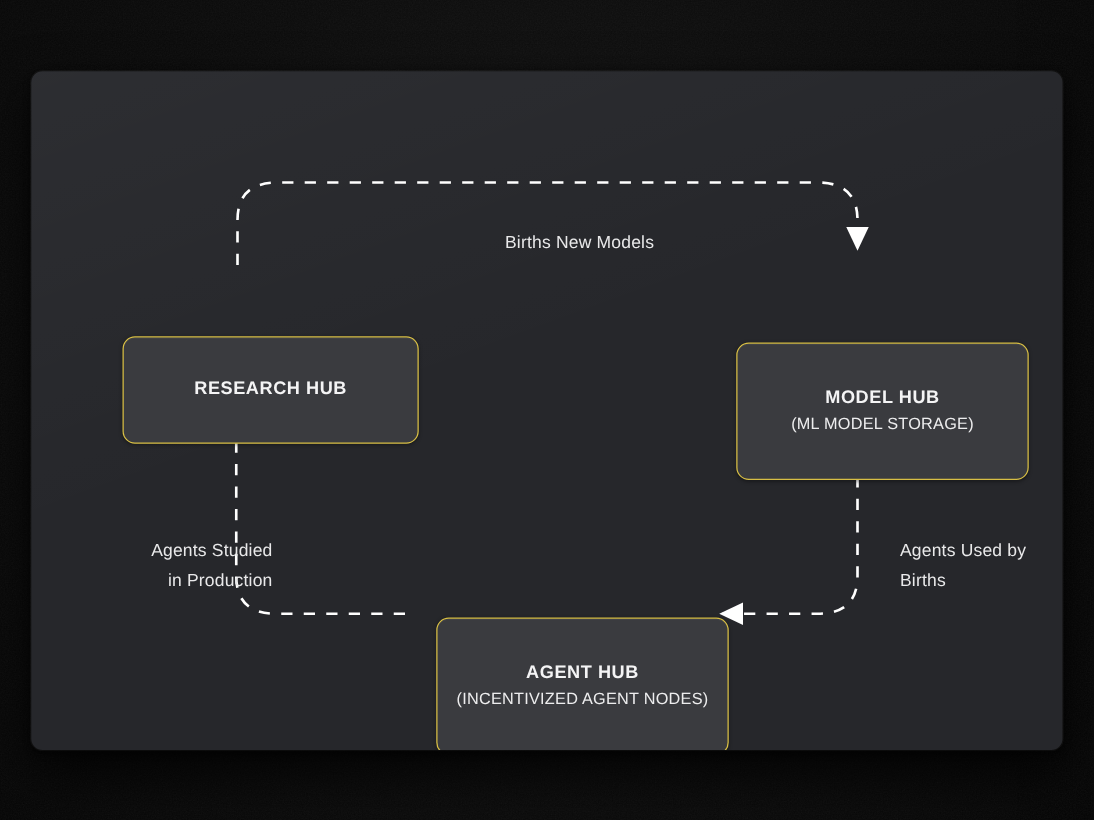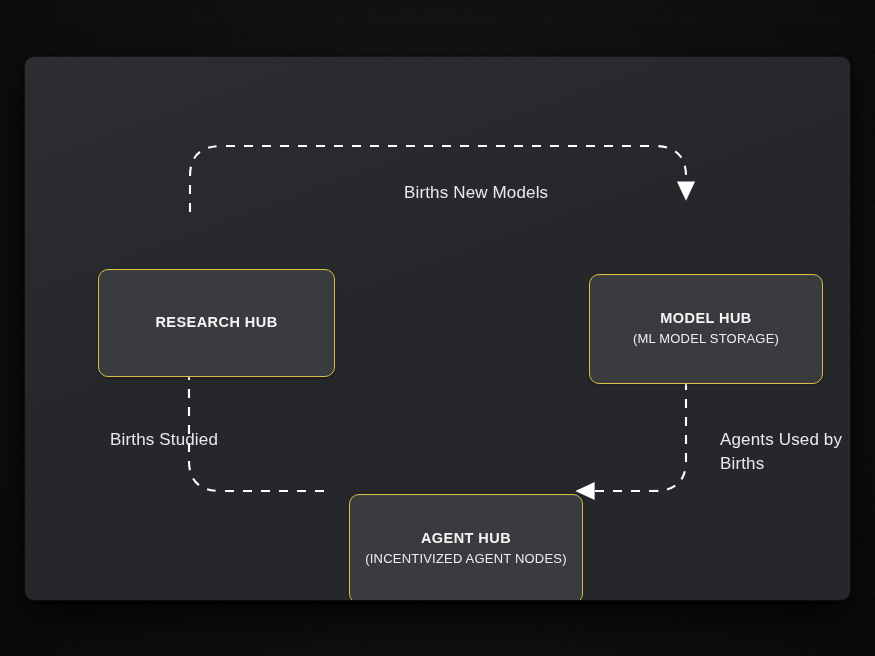--- a/index.html
+++ b/index.html
@@ -86,29 +86,29 @@
   }
   .node .subtitle {
     color: #ededee;
     font-size: 13px;
     font-weight: 400;
     letter-spacing: .2px;
     line-height: 1.1;
     white-space: nowrap;
   }
 
-  #node-research { left: 73px;  top: 212px; width: 237px; height: 108px; }
+  #node-research { left: 73px;  top: 212px; width: 237px; height: 86px; }
   #node-model    { left: 564px; top: 217px; width: 234px; height: 110px; }
   #node-agent    { left: 324px; top: 437px; width: 234px; height: 110px; }
 
   
   .edge-label {
     position: absolute;
     color: #e9e9ea;
-    font-size: 17px;
+    font-size: 14px;
     font-weight: 400;
     letter-spacing: .15px;
     line-height: 24px;
     white-space: nowrap;
   }
   #label-births     { left: 379px; top: 124px; }
   #label-studied    { left: 20px;  top: 371px; width: 173px; text-align: right; }
   #label-usedby     { left: 695px; top: 371px; text-align: left; }
 </style>
 </head>
@@ -158,21 +158,22 @@
     </div>
 
     <div class="node" id="node-model">
       <span class="title">MODEL HUB</span>
       <span class="subtitle">(ML MODEL STORAGE)</span>
     </div>
 
     <div class="edge-label" id="label-births">Births New Models</div>
 
     <div class="edge-label" id="label-studied">
-      <div>Births Studied</div>
+      <div>Agents Studied</div>
+      <div>in Production</div>
     </div>
 
     <div class="edge-label" id="label-usedby">
       <div>Agents Used by</div>
       <div>Births</div>
     </div>
 
   </div>
 </div>
 

